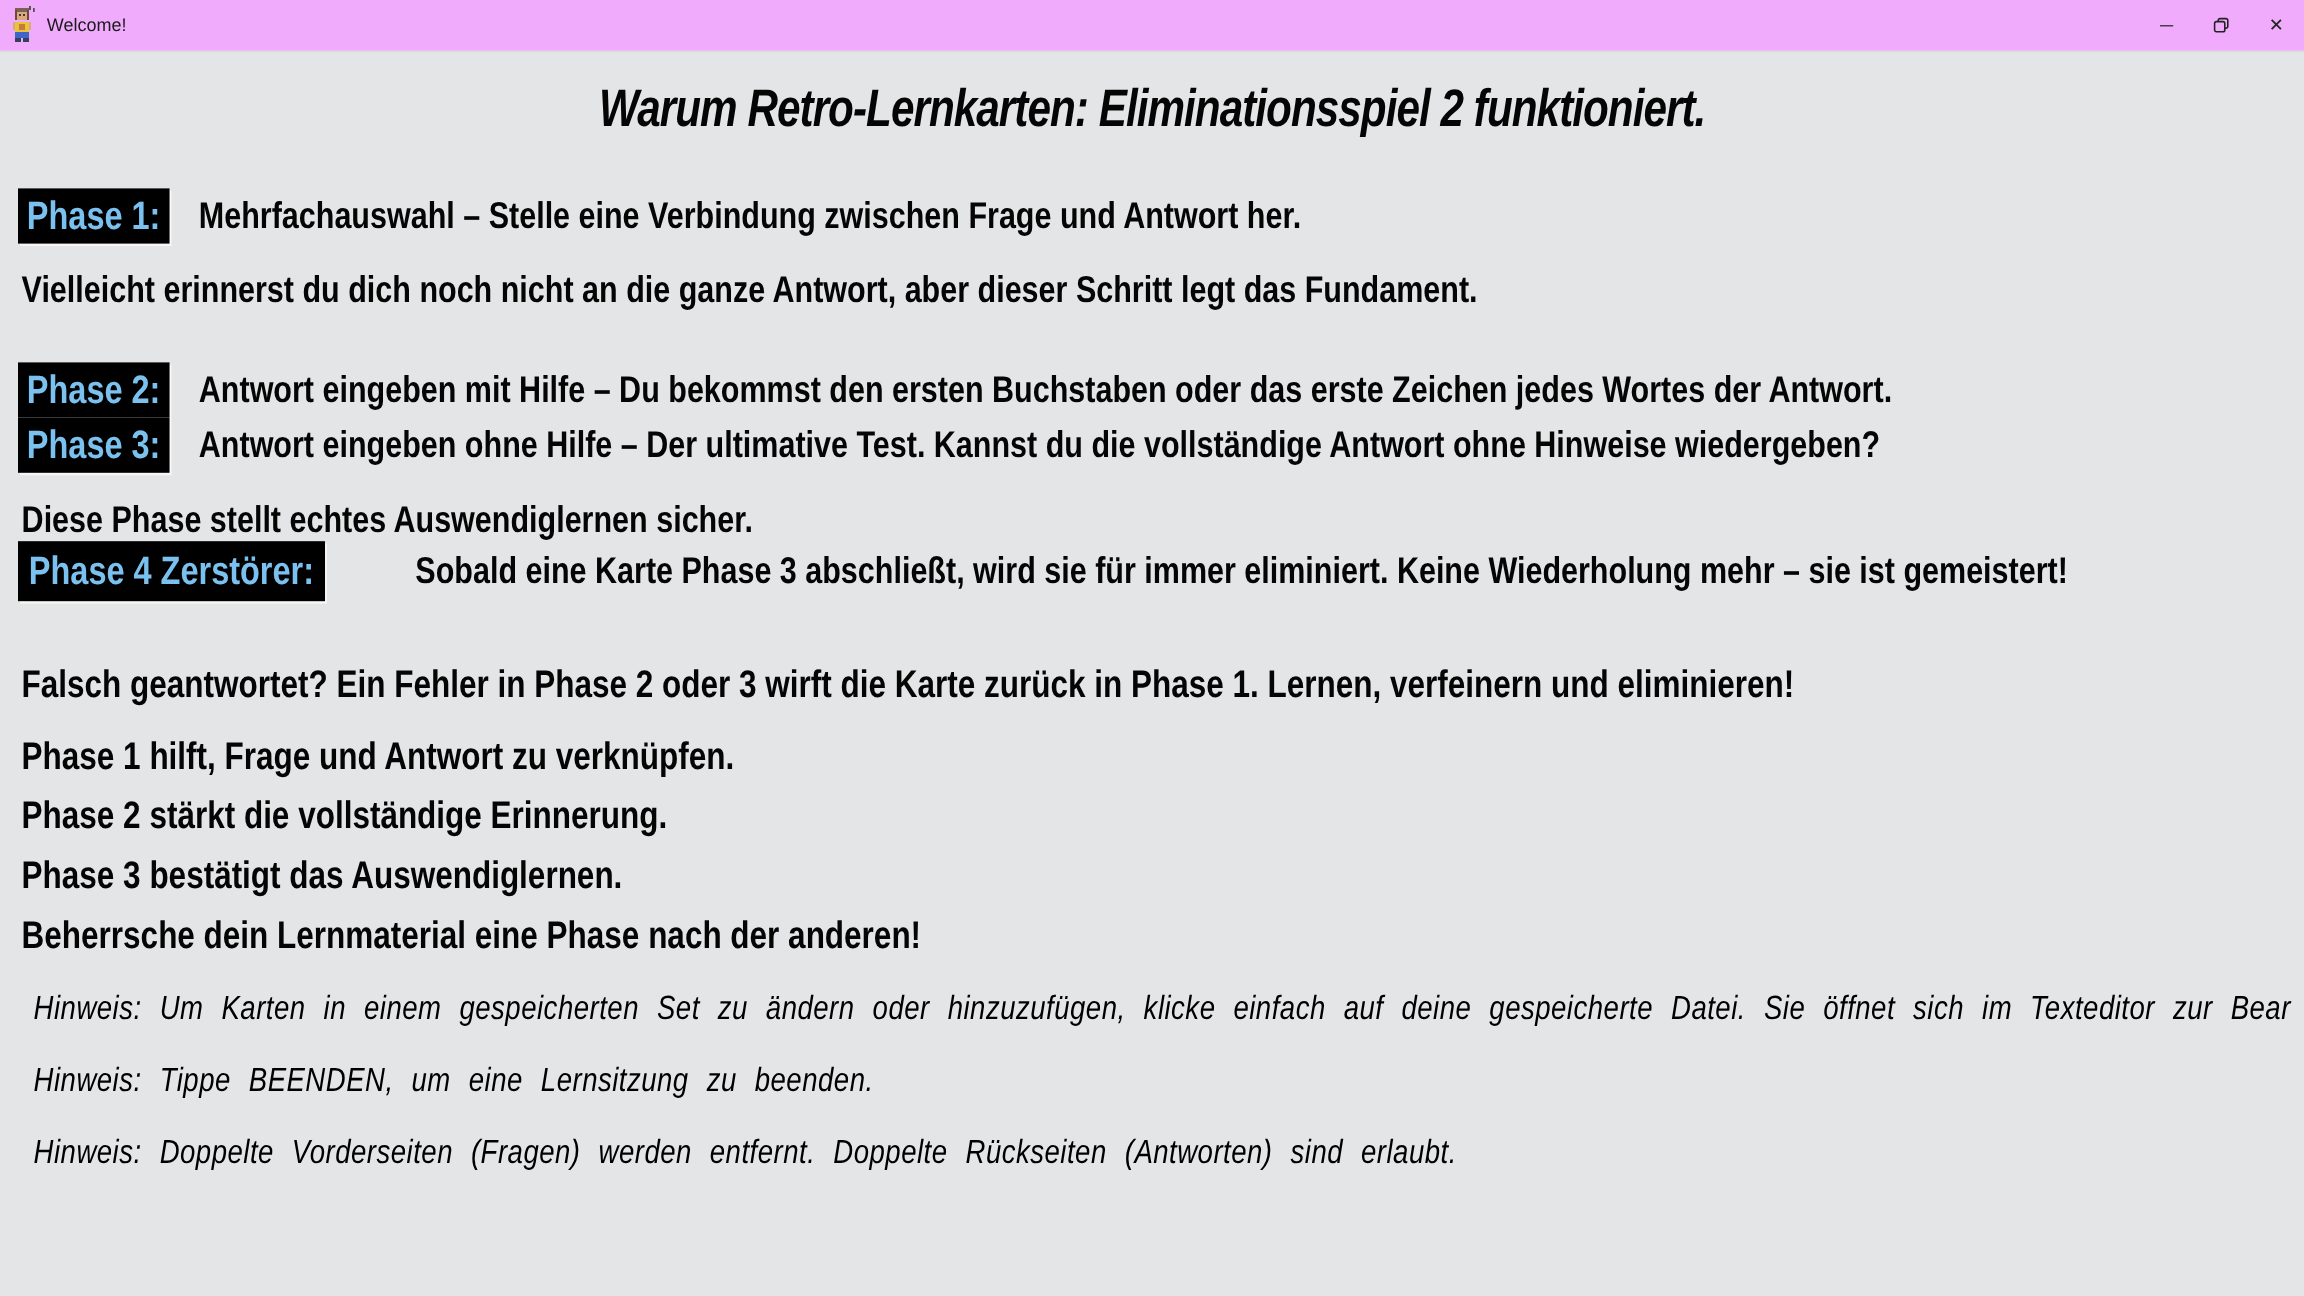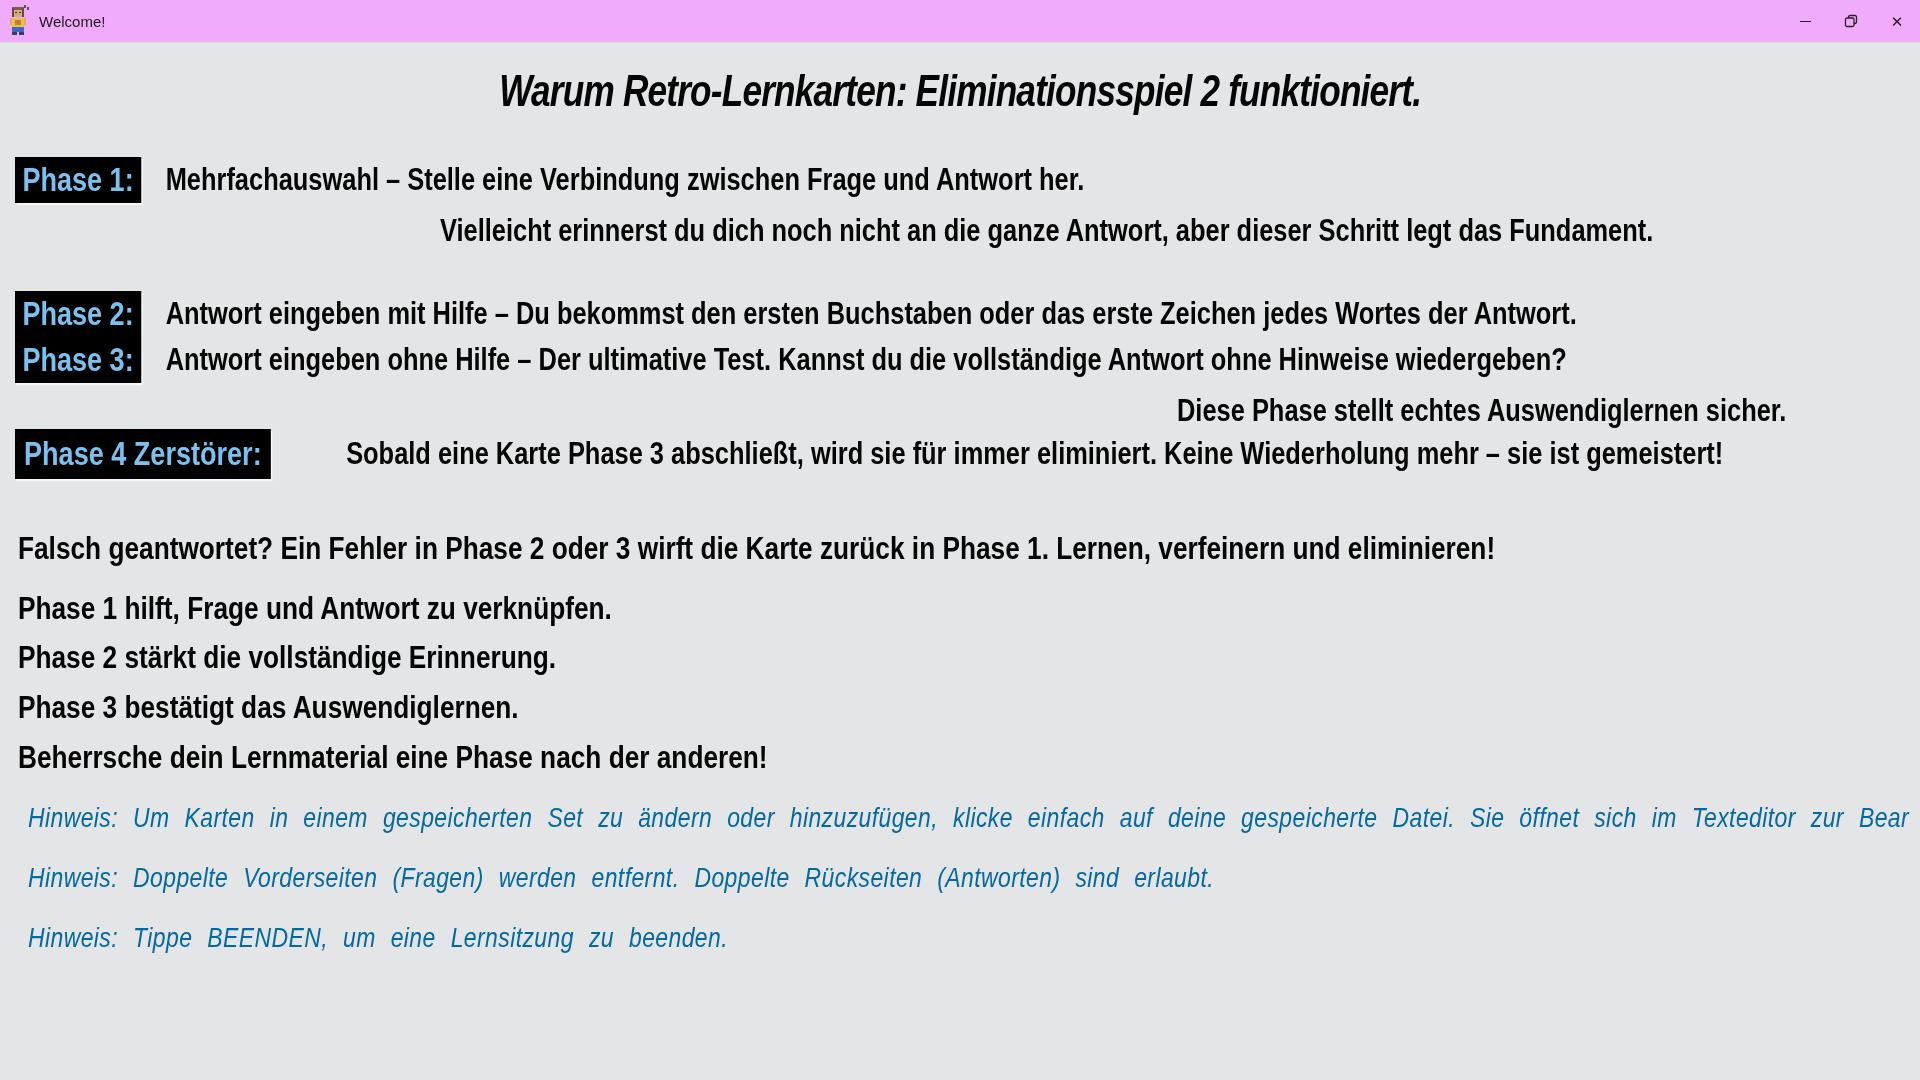--- a/index.html
+++ b/index.html
@@ -21,24 +21,24 @@
     font-style:italic;font-weight:bold;font-size:44px;line-height:48px;letter-spacing:-1px;}
   .phrow{margin:0 0 0 15px;display:block;white-space:nowrap;}
   .phrow .cond{display:inline-flex;align-items:center;}
   .plabel{display:inline-block;background:#000;color:#7ac1ef;font-weight:bold;font-size:33px;
     line-height:36px;padding:5px 9px;box-shadow:2px 2px 0 0 #f7f7f7;}
   .plabel.big{padding:7px 11px;}
   .ptext{font-weight:bold;font-size:31px;margin-left:30px;}
   .ptext.widegap{margin-left:92px;}
   .bodyline{margin-left:18px;font-weight:bold;font-size:31px;line-height:36px;}
   .para{margin-left:18px;font-weight:bold;font-size:32px;line-height:38px;}
-  .hint{margin-left:28px;font-style:italic;font-size:28px;line-height:40px;color:#0369a1;
+  .hint{margin-left:28px;font-style:italic;font-size:28px;line-height:40px;color:#000000;
     letter-spacing:0.5px;word-spacing:10px;}
   .mt42{margin-top:42px;}.mt40{}.mt34{}
-  .mt10{margin-top:10px;text-align:right;}.mt50{margin-top:50px;}.mt22{margin-top:22px;}
+  .mt10{margin-top:21px;}.mt50{margin-top:50px;}.mt22{margin-top:22px;}
   .mt11{margin-top:11px;}.mt12{margin-top:12px;}.mt20{margin-top:20px;}
 </style>
 </head>
 <body>
 
 <div class="titlebar">
   <span class="appicon">
     <svg width="22" height="32" viewBox="0 0 13 19" shape-rendering="crispEdges" aria-hidden="true">
       <rect x="10" y="0" width="1" height="2" fill="#555"></rect>
       <rect x="12" y="1" width="1" height="2" fill="#555"></rect>
@@ -128,19 +128,19 @@
     <span class="cond">Phase 3 bestätigt das Auswendiglernen.</span>
   </div>
   <div class="para mt12">
     <span class="cond">Beherrsche dein Lernmaterial eine Phase nach der anderen!</span>
   </div>
 
   <div class="hint mt22">
     <span class="cond">Hinweis: Um Karten in einem gespeicherten Set zu ändern oder hinzuzufügen, klicke einfach auf deine gespeicherte Datei. Sie öffnet sich im Texteditor zur Bear</span>
   </div>
   <div class="hint mt20">
-    <span class="cond">Hinweis: Doppelte Vorderseiten (Fragen) werden entfernt. Doppelte Rückseiten (Antworten) sind erlaubt.</span>
+    <span class="cond">Hinweis: Tippe BEENDEN, um eine Lernsitzung zu beenden.</span>
   </div>
   <div class="hint mt20">
-    <span class="cond">Hinweis: Tippe BEENDEN, um eine Lernsitzung zu beenden.</span>
+    <span class="cond">Hinweis: Doppelte Vorderseiten (Fragen) werden entfernt. Doppelte Rückseiten (Antworten) sind erlaubt.</span>
   </div>
 
 </div>
 
 </body></html>

